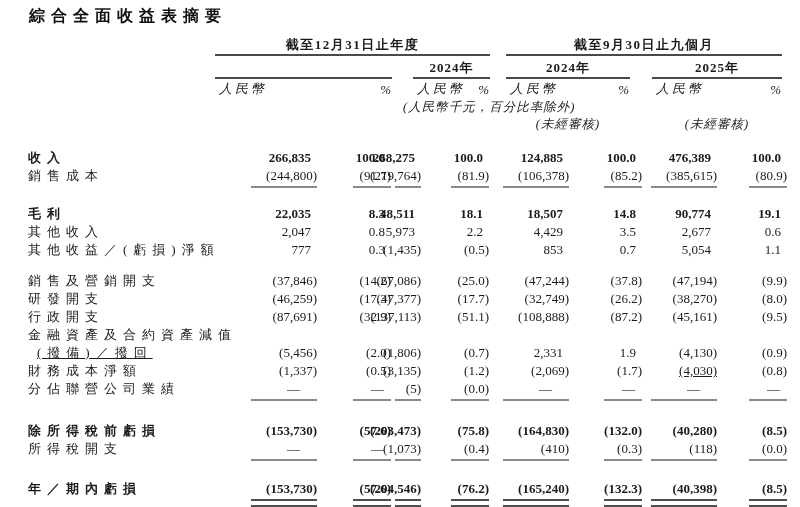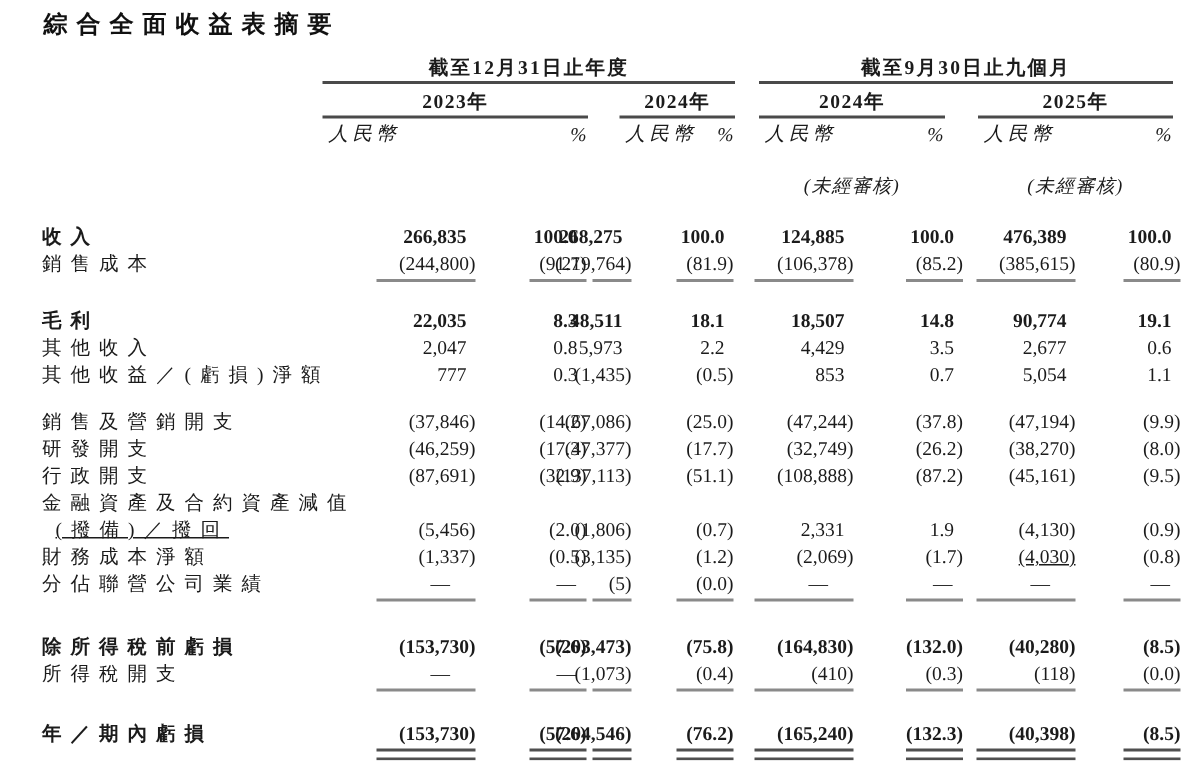--- a/index.html
+++ b/index.html
@@ -48,21 +48,20 @@
 
 <div class="page">
 
   <div class="abs title">綜合全面收益表摘要</div>
 
   <div class="abs g1 grp-label">截至12月31日止年度</div>
   <div class="abs g2 grp-label">截至9月30日止九個月</div>
   <div class="abs g1 grp-rule"></div>
   <div class="abs g2 grp-rule"></div>
 
-  <div class="abs y1 yr-label">2023年</div>
   <div class="abs y2 yr-label">2024年</div>
   <div class="abs y3 yr-label">2024年</div>
   <div class="abs y4 yr-label">2025年</div>
   <div class="abs y1 yr-rule"></div>
   <div class="abs y2 yr-rule"></div>
   <div class="abs y3 yr-rule"></div>
   <div class="abs y4 yr-rule"></div>
 
   <div class="abs y1 cur-row">
     <span class="cur">人民幣</span>
@@ -74,20 +73,21 @@
   </div>
   <div class="abs y3 cur-row">
     <span class="cur">人民幣</span>
     <span class="pct">%</span>
   </div>
   <div class="abs y4 cur-row">
     <span class="cur">人民幣</span>
     <span class="pct">%</span>
   </div>
 
+  <div class="abs note units-note">(人民幣千元，百分比率除外)</div>
   <div class="abs y3 note unaud">(未經審核)</div>
   <div class="abs y4 note unaud">(未經審核)</div>
 
   <table class="fin">
     <colgroup>
       <col style="width:185px">
         <col style="width:105px">
         <col style="width:74px">
       <col style="width:30px">
         <col style="width:68px">

